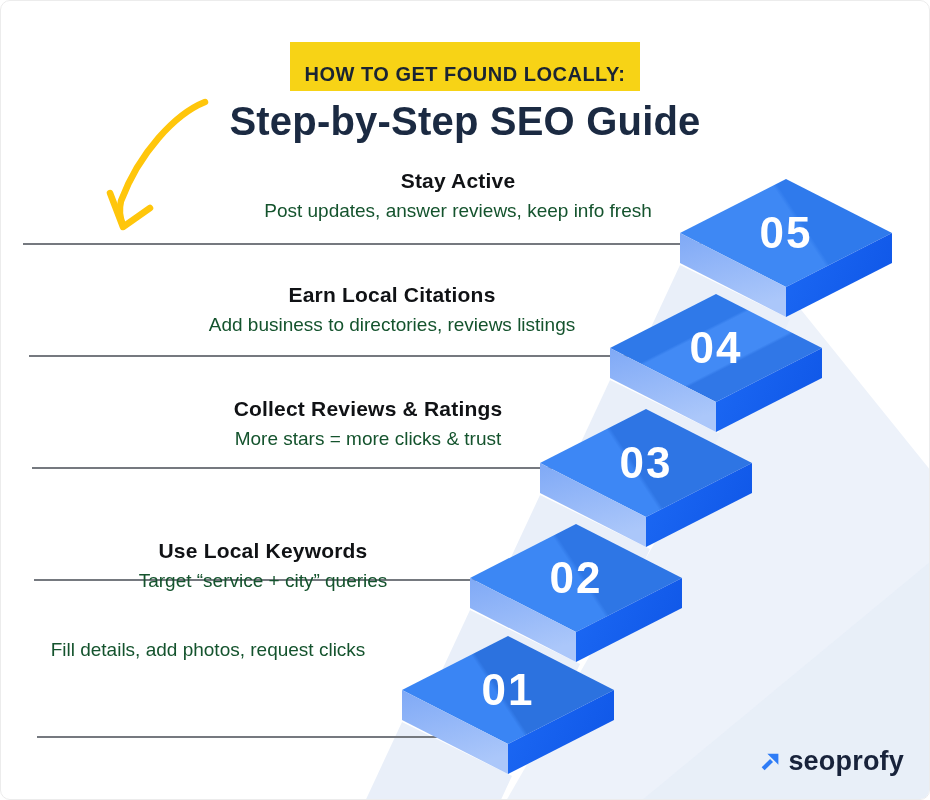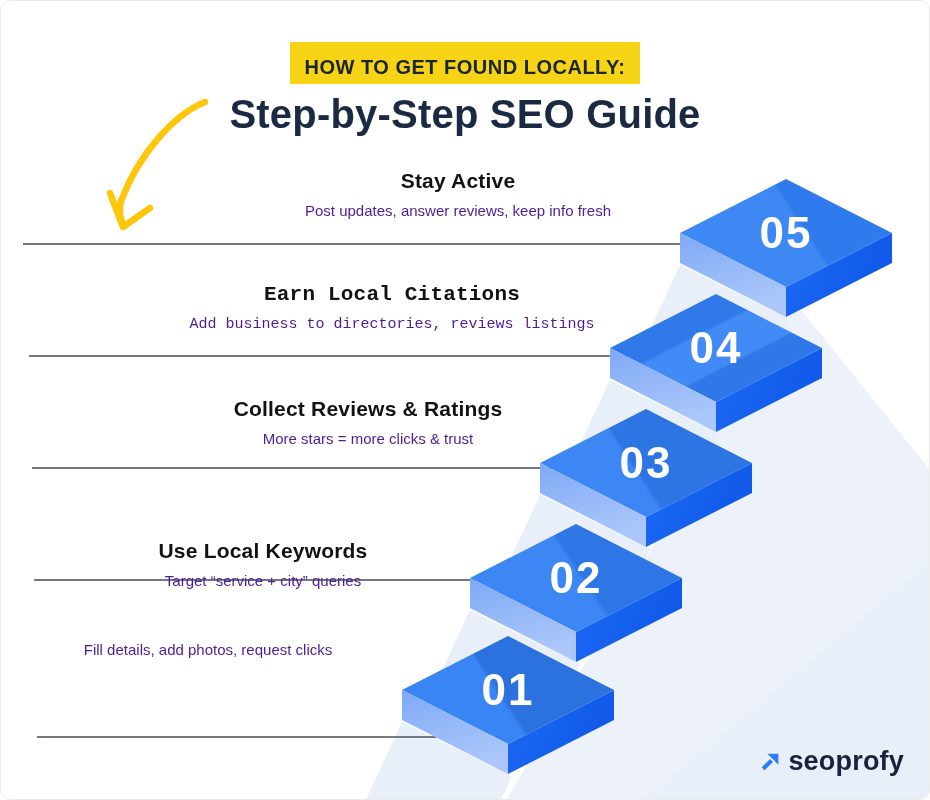--- a/index.html
+++ b/index.html
@@ -5,35 +5,35 @@
   html,body{margin:0;padding:0;background:#fff;}
   .canvas{
     position:relative;width:930px;height:800px;background:#ffffff;overflow:hidden;
     font-family:"Liberation Sans",sans-serif;border:1px solid #ececec;box-sizing:border-box;
     border-radius:10px;
   }
   svg.scene{position:absolute;left:0;top:0;z-index:1;}
   .header{position:absolute;top:41px;left:0;width:100%;text-align:center;z-index:2;}
   .kicker{
     display:inline-block;background:#F7D316;color:#1A2433;
-    font-size:20px;font-weight:700;letter-spacing:.5px;padding:14px 14px 5px;
+    font-size:20px;font-weight:700;letter-spacing:.5px;padding:21px 14px 5px;
   }
   .main-title{
     margin:8px 0 8px 0;font-size:40px;font-weight:700;color:#1B2A42;letter-spacing:.2px;
   }
   .step-text{position:absolute;transform:translateX(-50%);text-align:center;z-index:2;}
   .step-title{
     font-size:21px;font-weight:700;color:#101215;letter-spacing:.2px;
     line-height:27px;white-space:pre-line;text-align:center;
   }
-  .step-sub{margin-top:6px;font-size:15px;color:#4c1d95;white-space:nowrap;line-height:22px;}
+  .step-sub{margin-top:6px;font-size:19px;color:#14532d;white-space:nowrap;line-height:22px;}
   .s1{left:207px;top:632px;}
   .s2{left:262px;top:536px;}
   .s3{left:367px;top:394px;}
-  .s4{left:391px;top:280px;font-family:Liberation Mono, monospace;}
+  .s4{left:391px;top:280px;}
   .s5{left:457px;top:166px;}
   .logo{position:absolute;right:25px;bottom:22px;display:flex;align-items:center;gap:7px;z-index:2;justify-content:flex-end;}
   .logo-text{font-size:27px;font-weight:700;color:#18233B;letter-spacing:.2px;}
 </style>
 </head>
 <body>
 
 <div class="canvas">
 
   <svg class="scene" width="930" height="800" viewBox="0 0 930 800">

